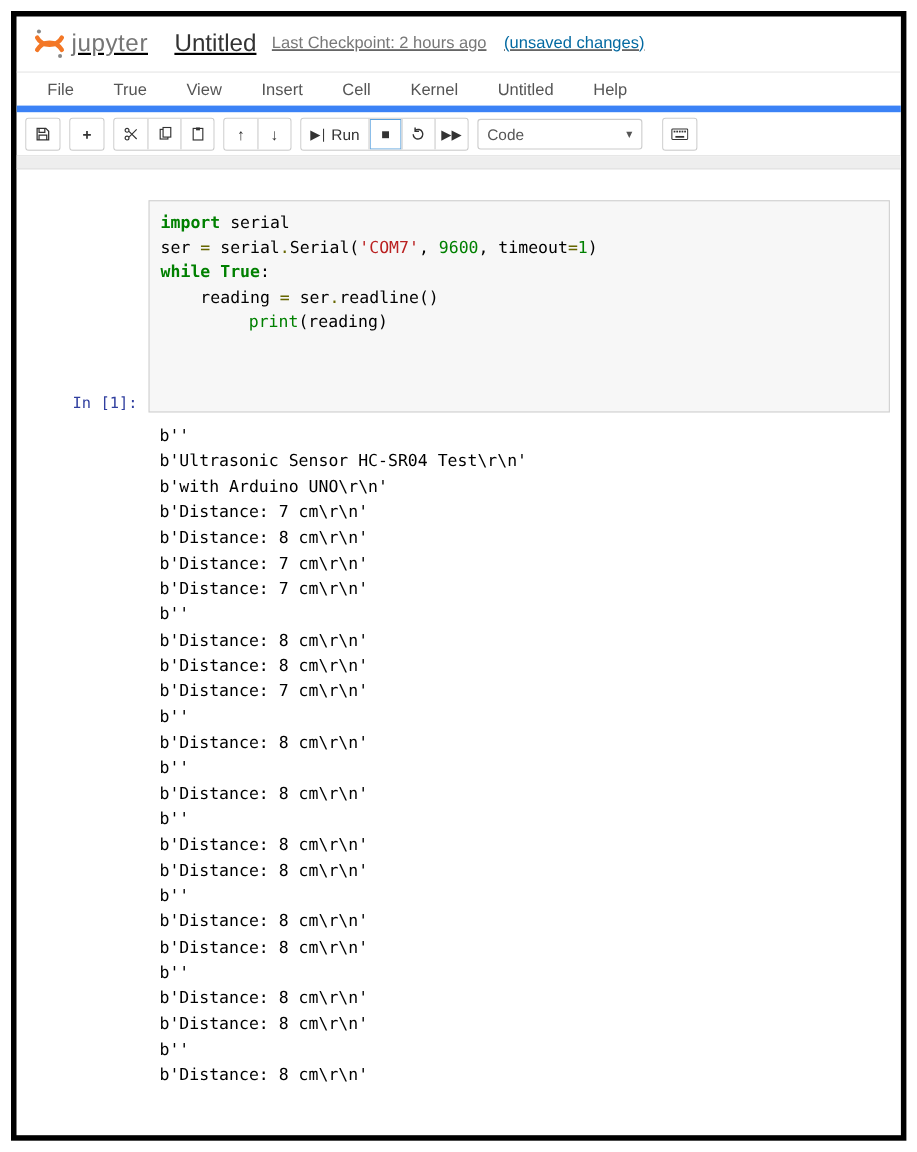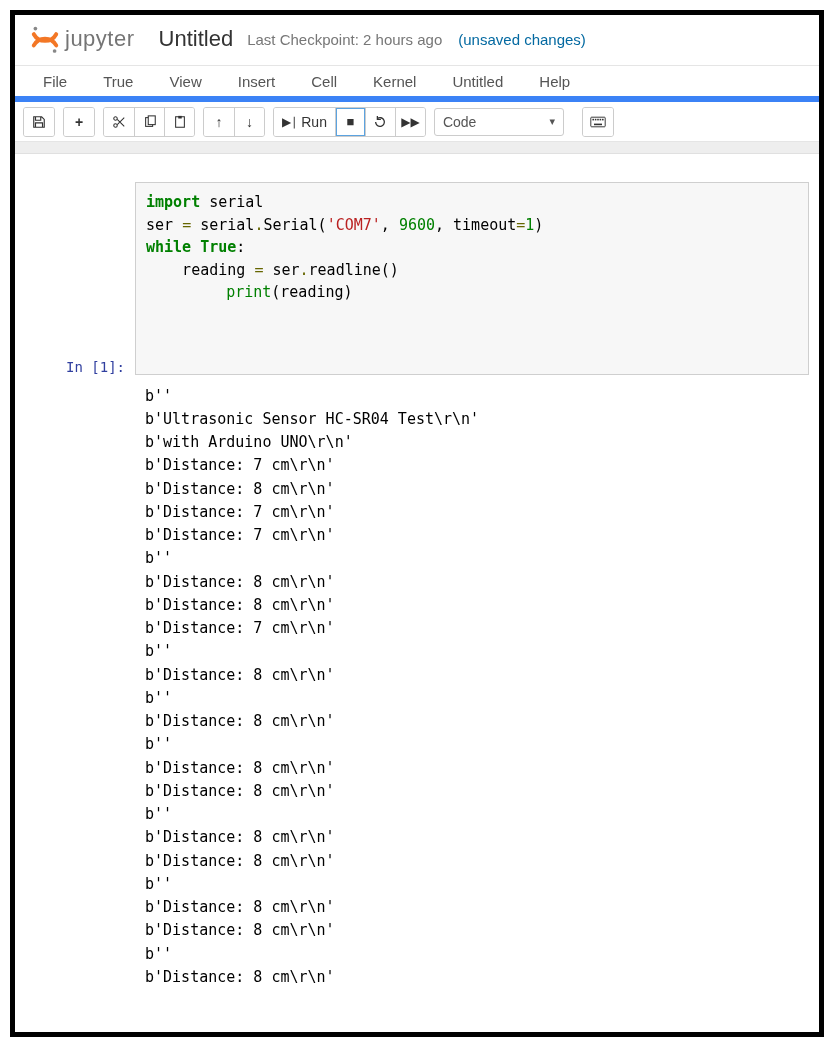--- a/index.html
+++ b/index.html
@@ -17,20 +17,21 @@
     overflow: hidden;
     position: relative;
   }
   
   .header {
     padding: 8px 14px 10px 14px;
     display: flex;
     align-items: center;
     gap: 10px;
     border-bottom: 1px solid #e5e5e5;
+    text-decoration: underline;
   }
   .logo {
     display: flex;
     align-items: center;
     gap: 4px;
   }
   .logo-svg { width: 32px; height: 32px; }
   .logo-text {
     font-size: 22px;
     color: #757575;
@@ -99,21 +100,21 @@
     box-shadow: inset 0 0 0 1px #5ba3e0;
   }
   .cell-type {
     height: 28px;
     border: 1px solid #ccc;
     border-radius: 3px;
     font-size: 14px;
     color: #555;
     padding: 0 20px 0 8px;
     background: #fff;
-    width: 130px;
+    width: 150px;
     position: relative;
     display:flex; align-items:center;
   }
   .cell-type::after {
     content: "▾";
     position: absolute;
     right: 8px;
     top: 6px;
     font-size: 11px;
     color: #555;

